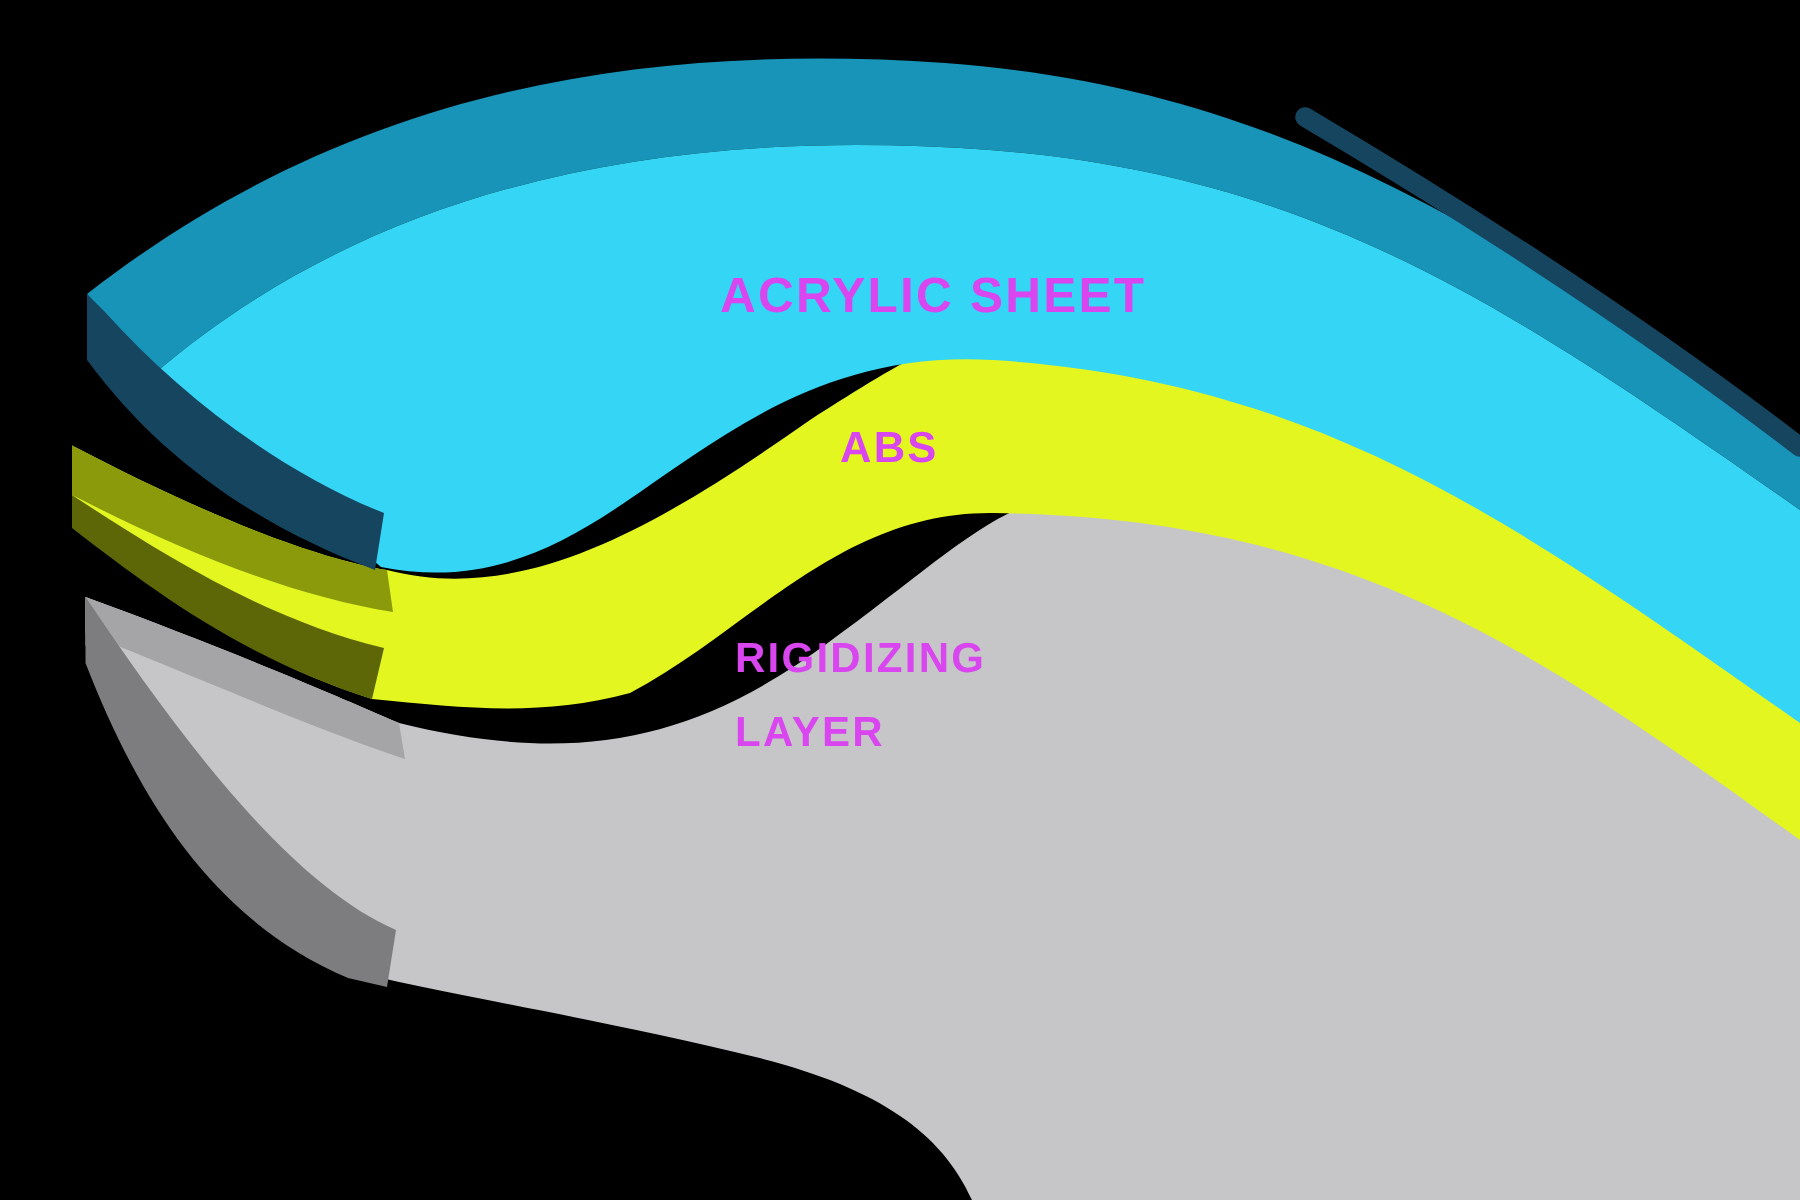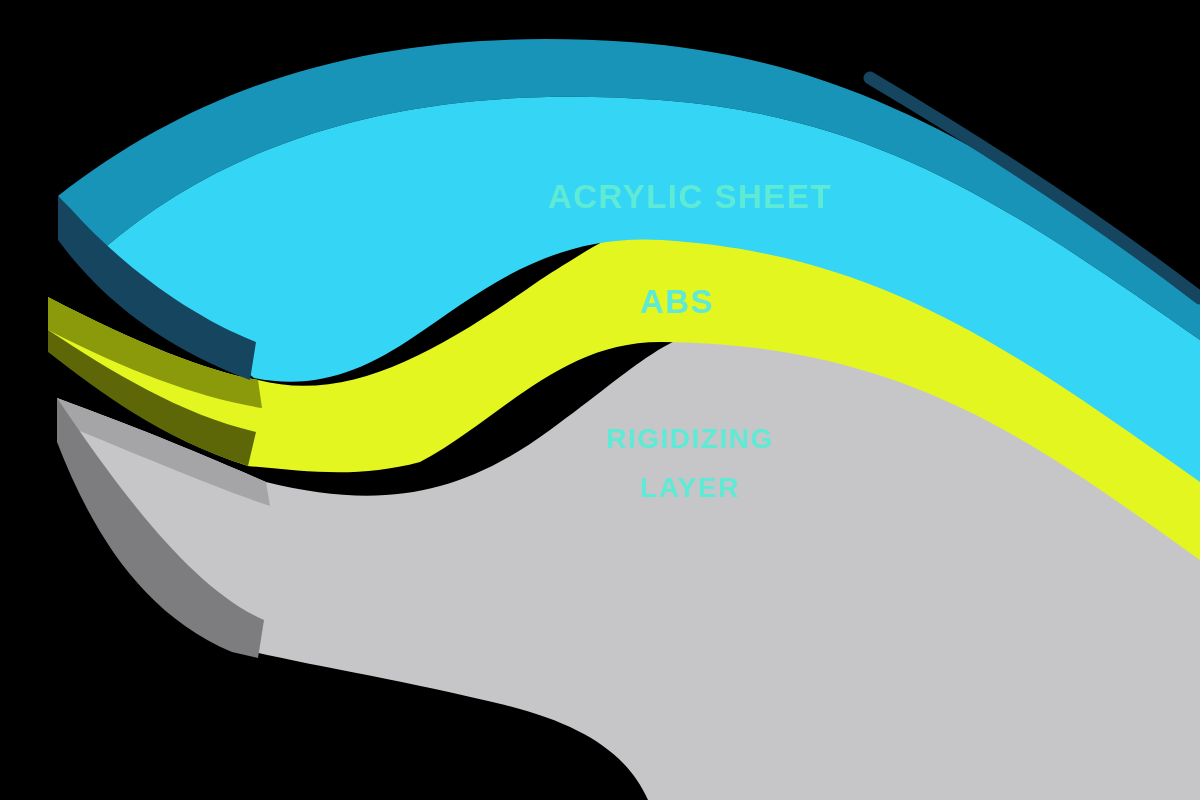--- a/index.html
+++ b/index.html
@@ -19,36 +19,36 @@
   }
   .stage svg {
     position: absolute;
     left: 0;
     top: 0;
     display: block;
   }
   .layer-label {
     position: absolute;
     font-weight: 700;
-    color: #5eead4;
-    text-align: center;
+    color: #d946ef;
+    text-align: left;
     letter-spacing: 1.5px;
     -webkit-font-smoothing: antialiased;
   }
   .label-acrylic {
     left: 480px;
     top: 178px;
     width: 420px;
     font-size: 33px;
   }
   .label-abs {
-    left: 577px;
+    left: 560px;
     top: 283px;
     width: 200px;
-    font-size: 33px;
+    font-size: 29px;
   }
   .label-rigidizing {
     left: 490px;
     top: 414px;
     width: 400px;
     font-size: 28px;
     line-height: 49px;
     white-space: pre-line;
   }
 </style>

